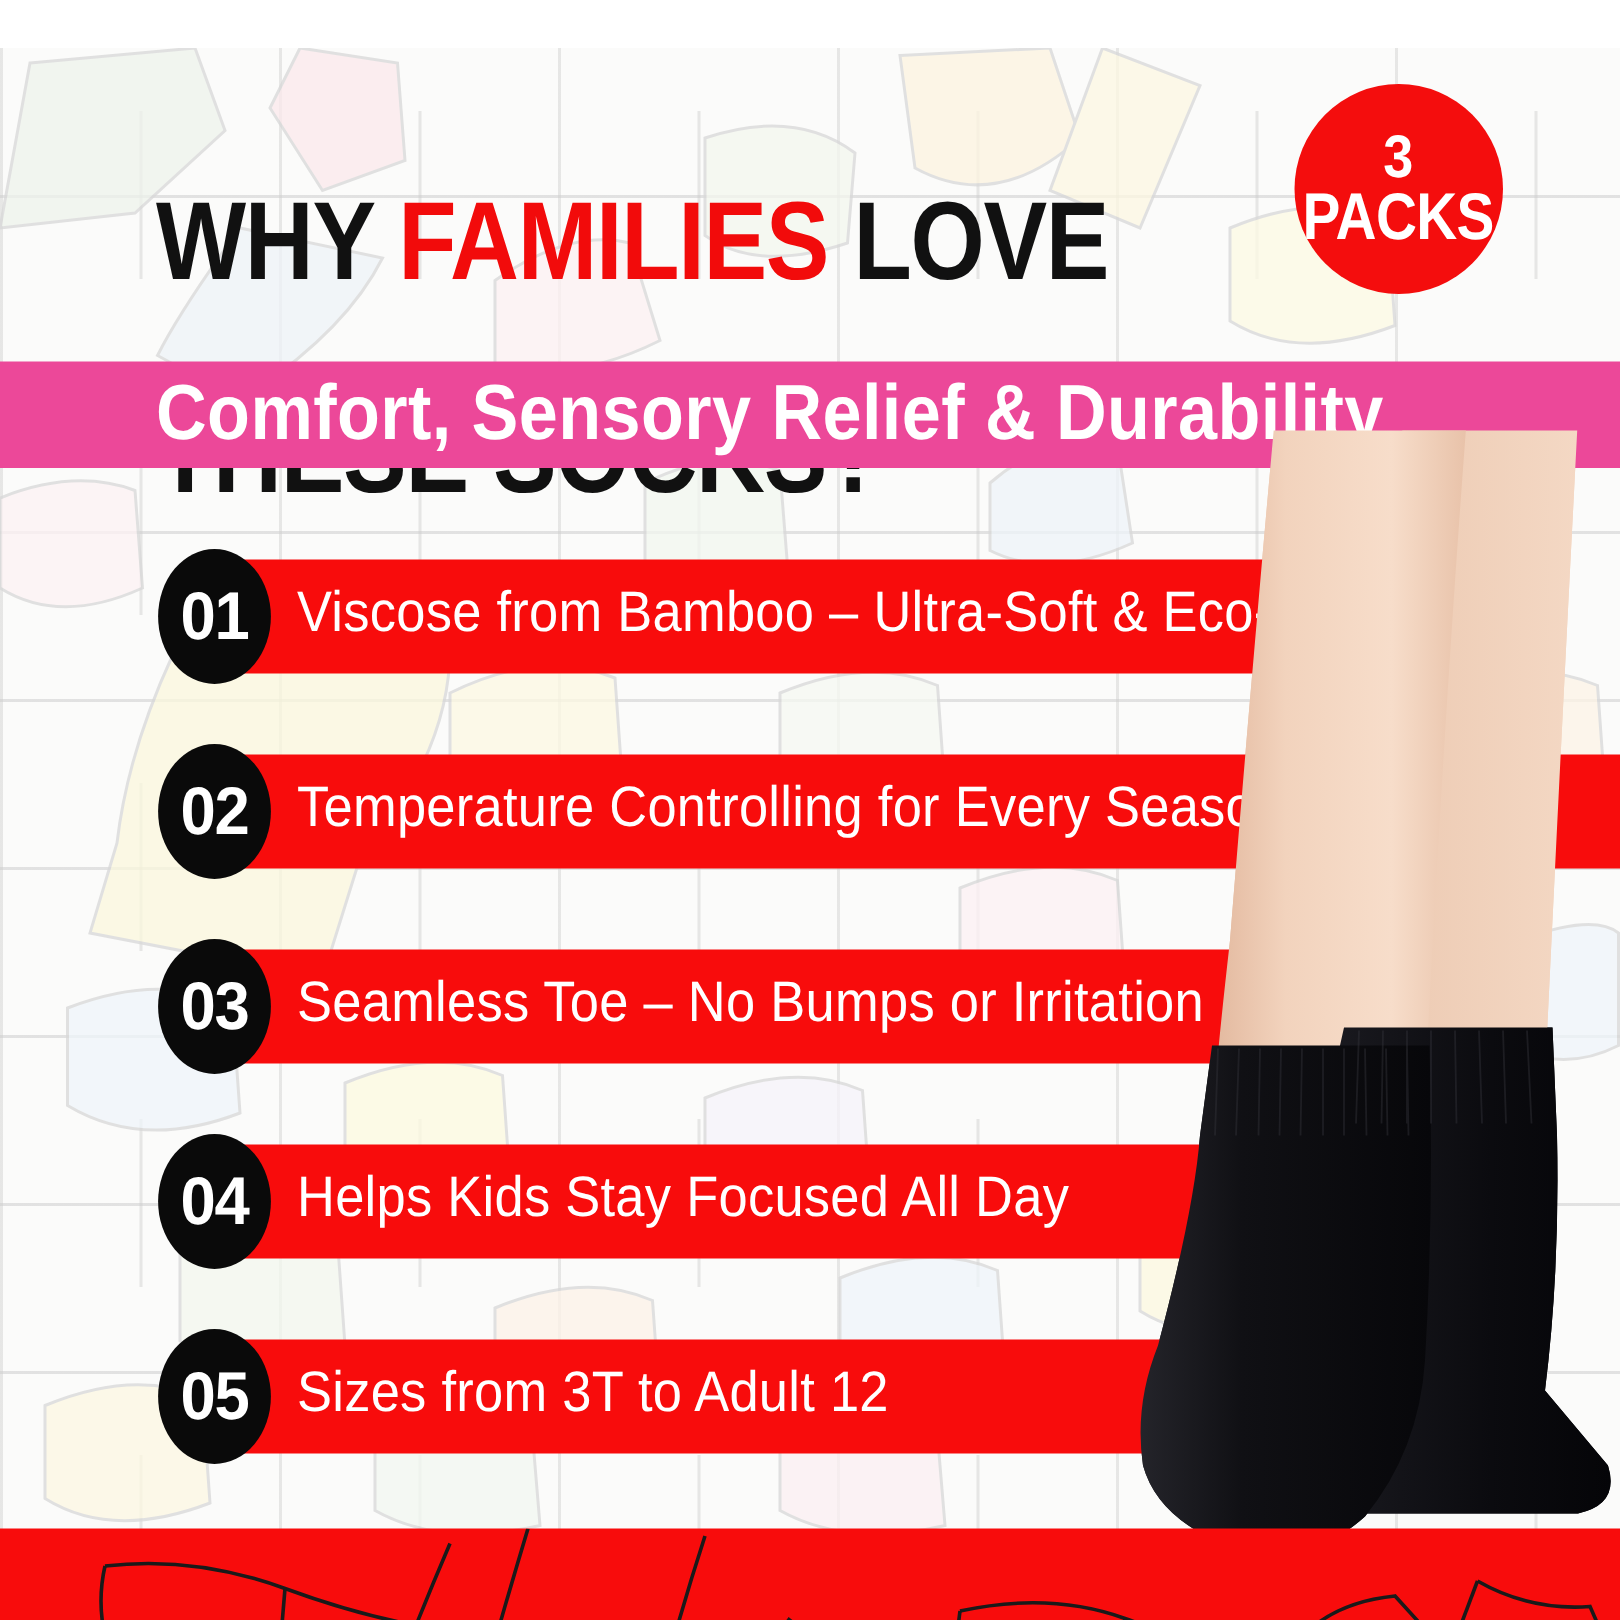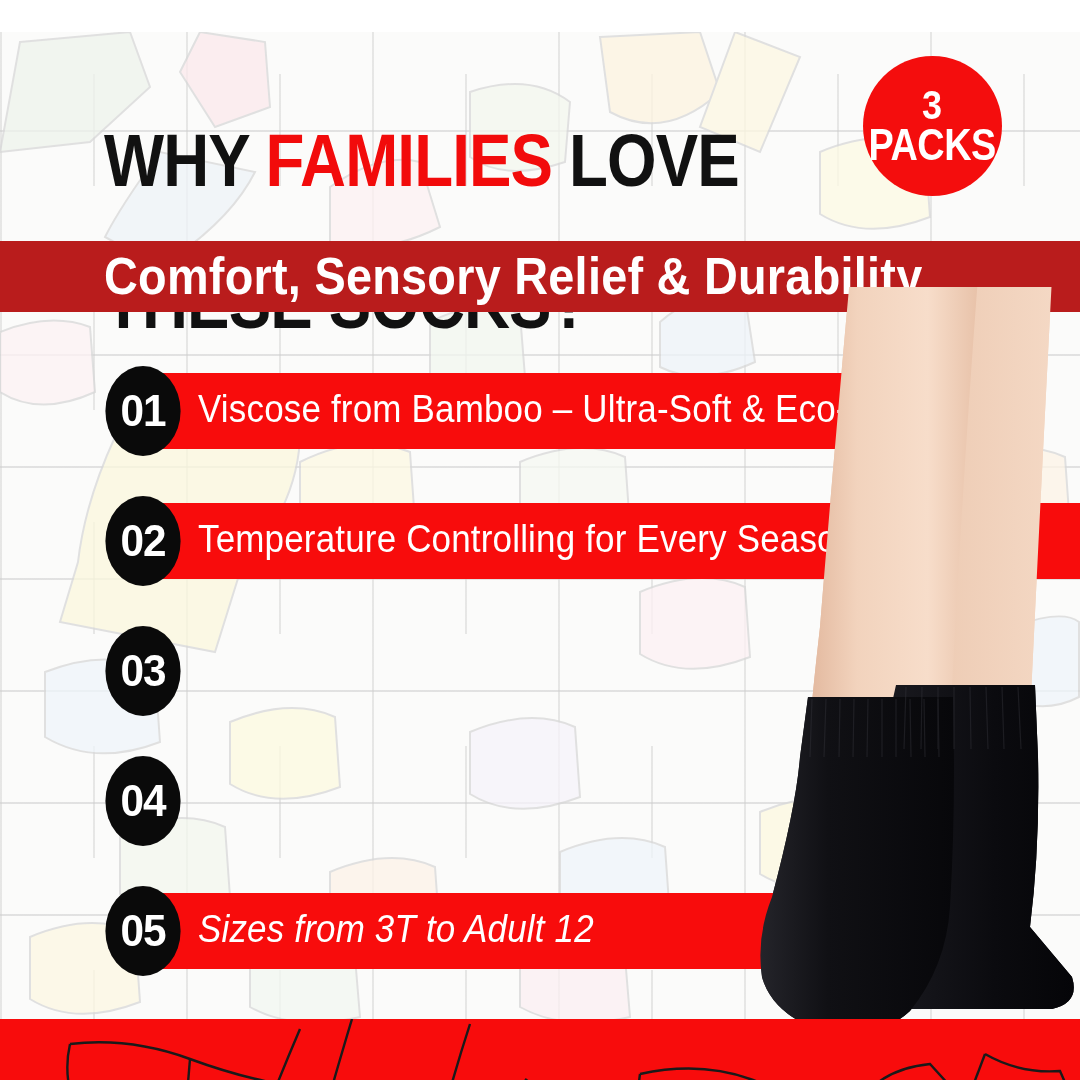--- a/index.html
+++ b/index.html
@@ -56,21 +56,21 @@
     color:#ffffff;
     font-family:"Liberation Sans Narrow","Liberation Sans",sans-serif;
     font-weight:700;line-height:.9;
   }
   .badge .b-num{font-size:40px;transform:scaleX(.9);}
   .badge .b-label{font-size:44px;letter-spacing:-.5px;transform:scaleX(.86);margin-top:2px;}
 
   
   .subbanner{
     position:absolute;left:0;top:209px;width:1080px;height:71px;
-    background:#b91c1c;
+    background:#ec4899;
     text-decoration:underline;
   }
   .subbanner span{
     position:absolute;left:104px;top:50%;transform:translateY(-52%) scaleX(.9);
     transform-origin:left center;
     font-family:"Liberation Sans Narrow","Liberation Sans",sans-serif;
     font-weight:700;font-size:52px;color:#ffffff;white-space:nowrap;
     letter-spacing:.3px;
   }
 
@@ -228,29 +228,35 @@
     </div>
 
     <div class="row" style="top:464px;">
       <div class="bar" style="width:940px;">
         <span class="txt">Temperature Controlling for Every Season</span>
       </div>
       <div class="circle">02</div>
     </div>
 
     <div class="row" style="top:594px;">
+      <div class="bar" style="width:810px;">
+        <span class="txt">Seamless Toe – No Bumps or Irritation</span>
+      </div>
       <div class="circle">03</div>
     </div>
 
     <div class="row" style="top:724px;">
+      <div class="bar" style="width:720px;">
+        <span class="txt">Helps Kids Stay Focused All Day</span>
+      </div>
       <div class="circle">04</div>
     </div>
 
     <div class="row" style="top:854px;">
-      <div class="bar" style="width:650px;font-style:italic;">
+      <div class="bar" style="width:650px;">
         <span class="txt">Sizes from 3T to Adult 12</span>
       </div>
       <div class="circle">05</div>
     </div>
 
   </div>
 
   <svg class="legs" style="left:700px;top:255px;" width="380" height="740" viewBox="0 0 380 740">
     <path d="M236 -10 Q214 180 202 330 Q196 400 196 430 L330 430 Q340 220 352 -10 Z" fill="url(#skinB)"></path>
     <path d="M150 -10 Q132 190 120 340 Q112 410 110 440 L250 440 Q262 200 278 -10 Z" fill="url(#skinA)"></path>

